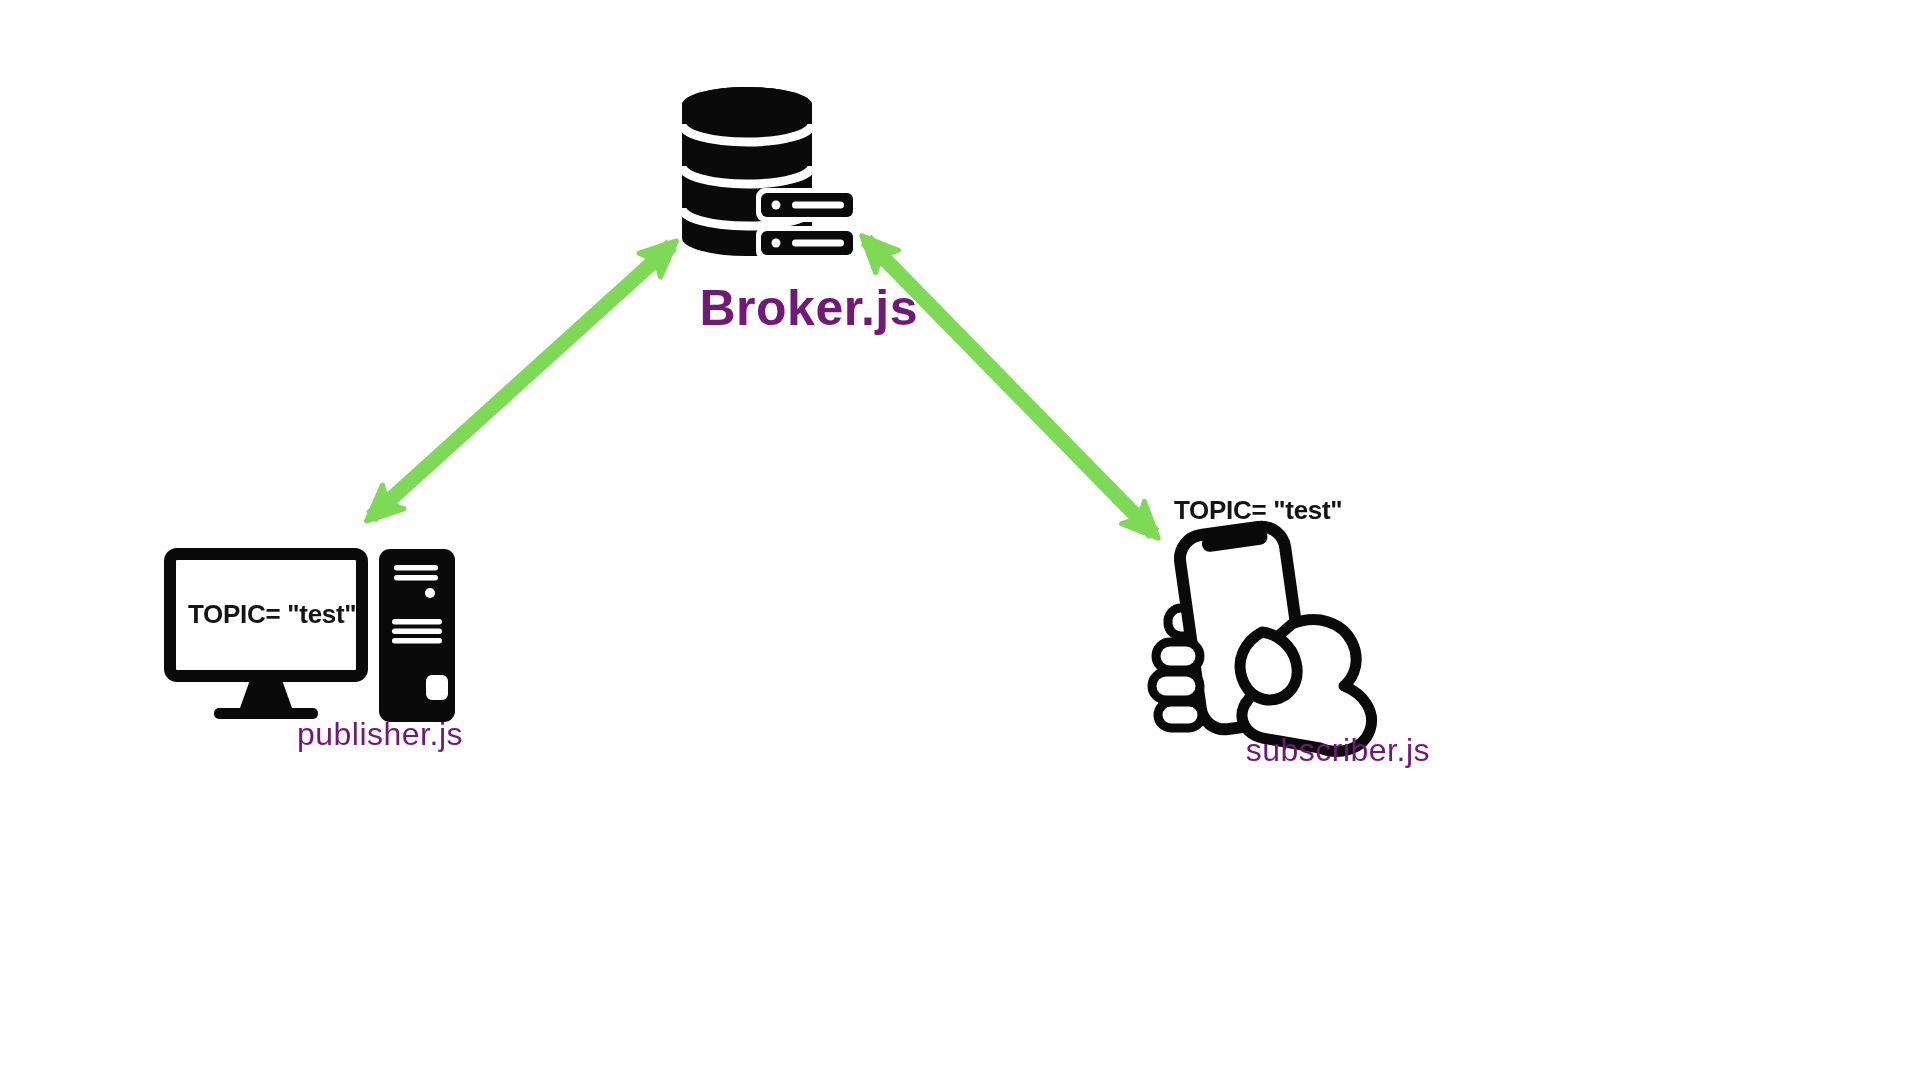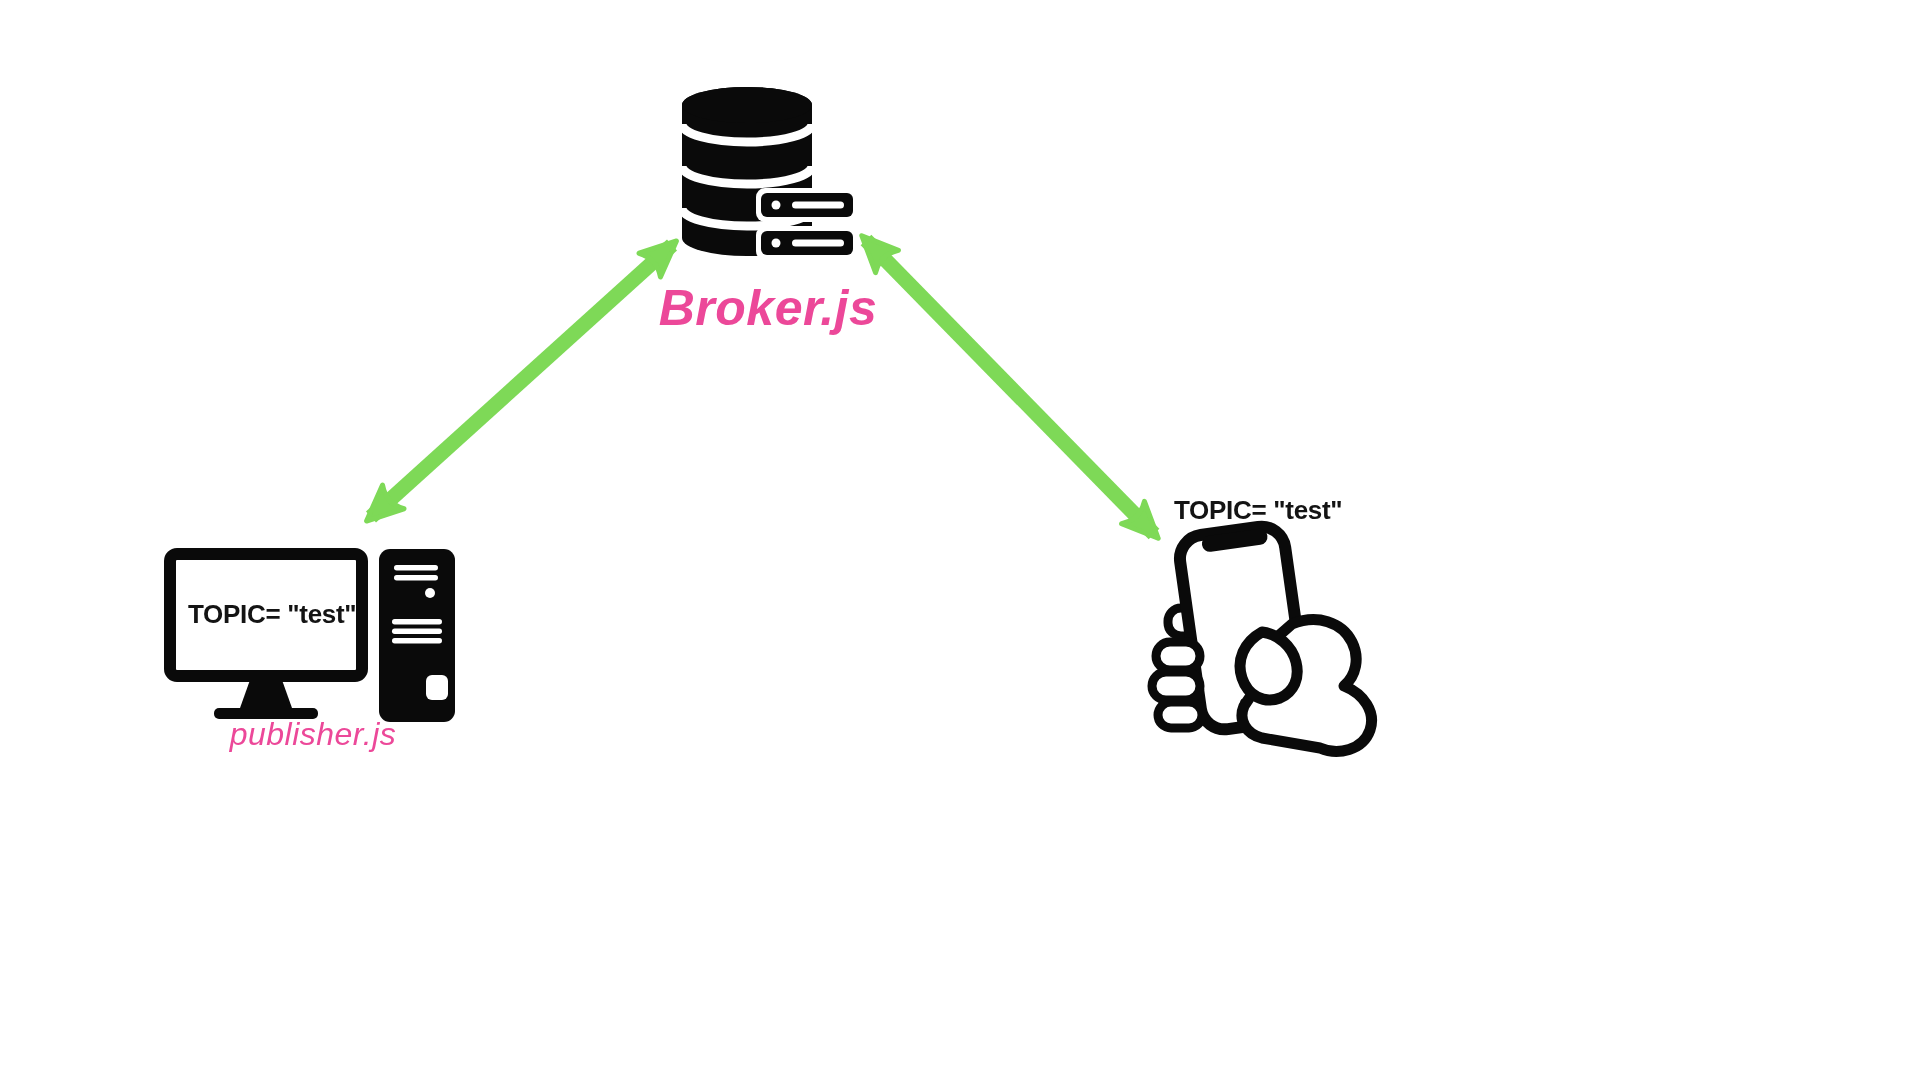--- a/index.html
+++ b/index.html
@@ -2,23 +2,22 @@
 <html><head>
 <meta charset="utf-8">
 <style>
   html,body{margin:0;padding:0;background:#fff;}
   .stage{
     position:relative;width:1920px;height:1080px;background:#ffffff;
     overflow:hidden;font-family:"Liberation Sans",sans-serif;color:#141414;
   }
   .abs{position:absolute;}
   .label{
-    color:#ec4899;text-align:center;white-space:nowrap;line-height:1;
+    color:#701a75;text-align:right;white-space:nowrap;line-height:1;
     font-family:"Liberation Sans",sans-serif;
-    font-style:italic;
   }
   .big-label{font-size:50px;font-weight:700;letter-spacing:.5px;}
   .node-label{font-size:32px;font-weight:400;letter-spacing:.5px;}
   .topic-label{font-size:26px;font-weight:700;letter-spacing:-.3px;white-space:nowrap;line-height:1;}
   svg{display:block;overflow:visible;}
   .arrow-line{stroke:#7ED957;stroke-width:15;fill:none;}
 </style>
 </head>
 <body>
 
@@ -106,14 +105,15 @@
 
       <path d="M150,100 C175,90 200,98 210,118 C218,134 214,152 202,162
                C222,170 234,188 228,206 C221,226 196,232 178,224
                L120,214 C104,210 96,196 102,182 L110,170
                C104,156 106,140 116,130 Z" fill="#ffffff" stroke="#0a0a0a" stroke-width="11" stroke-linejoin="round"></path>
 
       <path d="M120,108 C102,118 94,136 100,154 C106,172 122,180 138,174
                C152,168 158,154 154,138 C150,122 136,110 120,108 Z" fill="#ffffff" stroke="#0a0a0a" stroke-width="11" stroke-linejoin="round"></path>
     </svg>
   </div>
+  <div class="abs label node-label" style="left:1130px;top:734px;width:300px;">subscriber.js</div>
 
 </div>
 
 </body></html>

